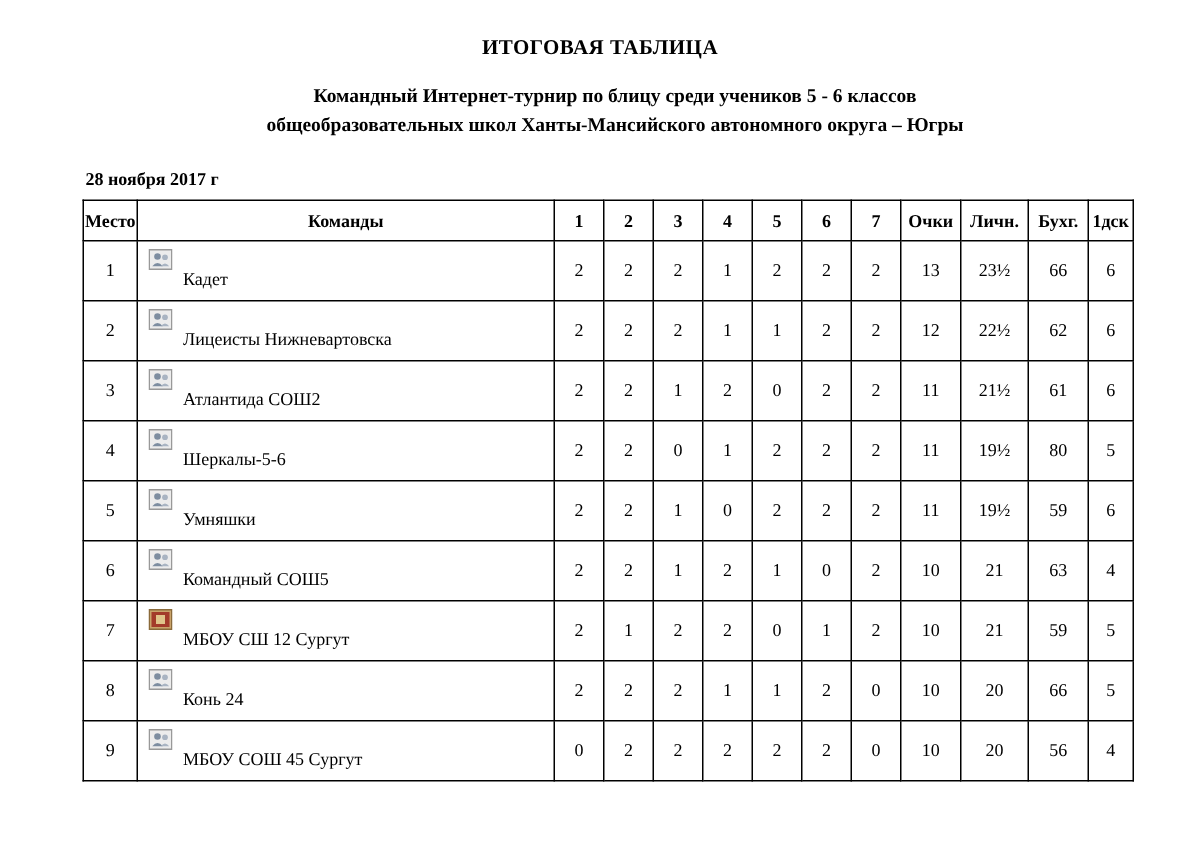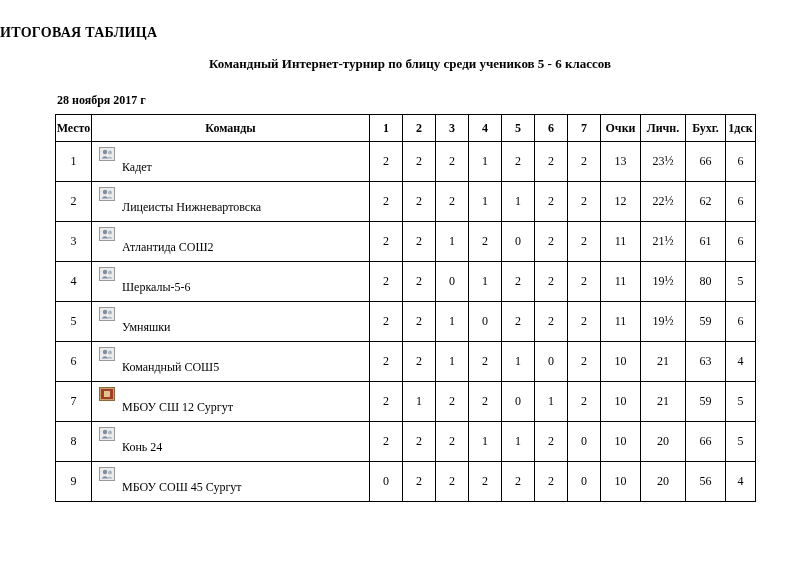--- a/index.html
+++ b/index.html
@@ -1,20 +1,20 @@
 <!DOCTYPE html>
 <html><head>
 <meta charset="utf-8">
 <style>
   html,body { margin:0; padding:0; background:#fff; }
   .page {
     width:800px; height:566px; background:#ffffff; color:#000;
     font-family:"Liberation Serif", serif; position:relative; overflow:hidden;
   }
-  .title { font-weight:bold; font-size:14px; padding-top:25px; letter-spacing:0.3px; }
+  .title { text-align:center; font-weight:bold; font-size:14px; padding-top:25px; letter-spacing:0.3px; }
   .subtitle { text-align:center; font-weight:bold; font-size:13px; line-height:19px;margin-left:20px; }
   .subtitle-block { margin-top:13px; }
   .meta { display:flex; justify-content:space-between; align-items:flex-end;
           margin:20px 58px 0 57px; font-weight:bold; font-size:12px; }
   .meta .date { line-height:15px; }
   .meta .source { text-align:center; line-height:15px; }
   table.results {
     border-collapse:collapse; table-layout:fixed;
     margin:6px 0 0 55px; width:700px;
   }
@@ -29,20 +29,21 @@
 </style>
 </head>
 <body>
 
 <div class="page">
 
   <div class="title">ИТОГОВАЯ ТАБЛИЦА</div>
 
   <div class="subtitle-block">
     <div class="subtitle">Командный Интернет-турнир по блицу среди учеников 5 - 6 классов</div>
+    <div class="subtitle">общеобразовательных школ Ханты-Мансийского автономного округа – Югры</div>
   </div>
 
   <div class="meta">
     <div class="date">28 ноября 2017 г</div>
   </div>
 
   <table class="results">
     <colgroup>
       <col style="width:36px">
         <col style="width:278px">

